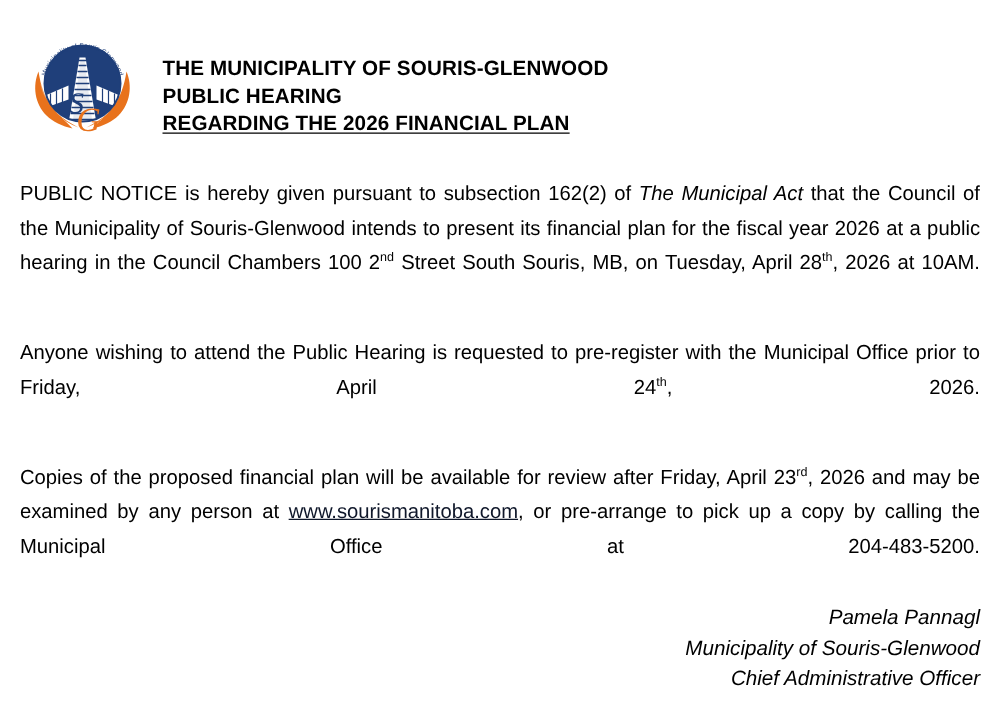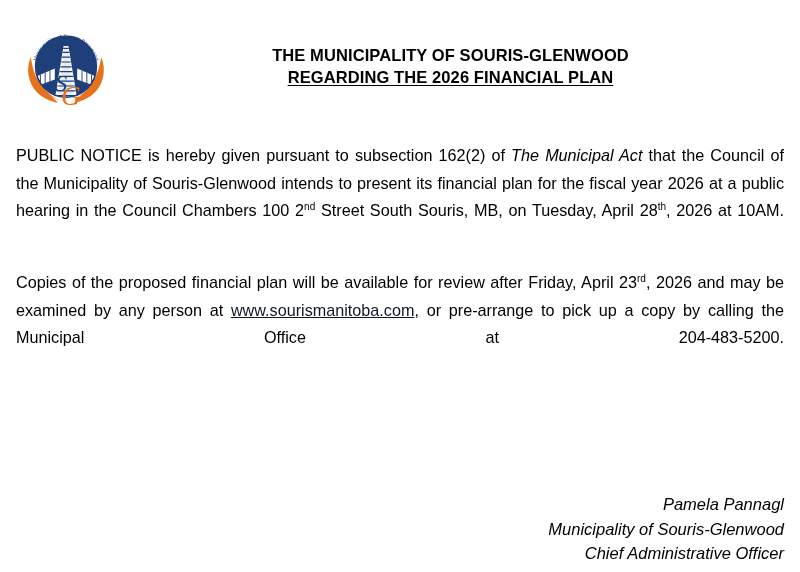--- a/index.html
+++ b/index.html
@@ -32,24 +32,24 @@
     position: absolute;
     left: 18px;
     top: 22px;
     width: 96px;
     height: 96px;
   }
   .logo svg { display: block; width: 96px; height: 96px; }
 
   .title-block {
     position: absolute;
-    left: 117px;
+    left: 130px;
     right: 16px;
     top: 44px;
-    text-align: center;
+    text-align: left;
   }
   .title-line {
     font-family: "Liberation Sans", sans-serif;
     font-weight: bold;
     font-size: 16.5px;
     line-height: 22px;
     letter-spacing: 0.1px;
     color: #000000;
     white-space: nowrap;
   }
@@ -93,21 +93,21 @@
   .link {
     color: #0f172a;
     text-decoration: underline;
     text-underline-offset: 1px;
   }
 
   
   .signature {
     position: absolute;
     right: 16px;
-    top: 492px;
+    top: 482px;
     text-align: right;
   }
   .sig-line {
     font-family: "Liberation Sans", sans-serif;
     font-style: italic;
     font-size: 16.5px;
     line-height: 24.5px;
     color: #000000;
     white-space: nowrap;
   }
@@ -189,28 +189,30 @@
 
         <g>
           <text x="54" y="86" font-family="Liberation Serif, serif" font-style="italic" font-size="30" fill="#1F3F7A" text-anchor="middle">S</text>
           <text x="66" y="104" font-family="Liberation Serif, serif" font-style="italic" font-size="34" fill="#E8721C" text-anchor="middle">G</text>
         </g>
       </svg>
     </div>
 
     <div class="title-block">
       <div class="title-line">THE MUNICIPALITY OF SOURIS-GLENWOOD</div>
+      <div class="title-line">PUBLIC HEARING</div>
       <div class="title-line underlined">REGARDING THE 2026 FINANCIAL PLAN</div>
     </div>
   </div>
 
   <div class="body-area">
 
     <p class="para"><b>PUBLIC NOTICE</b><span> is hereby given pursuant to subsection 162(2) of </span><i>The Municipal Act</i><span> that the Council of the Municipality of Souris-Glenwood intends to present its financial plan for the fiscal year 2026 at a public hearing in the Council Chambers 100 2</span><sup>nd</sup><span> Street South Souris, MB, on </span><b>Tuesday, April 28</b><b><sup>th</sup></b><b>, 2026 at 10AM.</b></p>
 
+    <p class="para"><span>Anyone wishing to attend the Public Hearing is requested to pre-register with the Municipal Office prior to Friday, April 24</span><sup>th</sup><span>, 2026.</span></p>
 
 
     <p class="para"><span>Copies of the proposed financial plan will be available for review after Friday, April 23</span><sup>rd</sup><span>, 2026 and may be examined by any person at </span><a class="link" href="#">www.sourismanitoba.com</a><span>, or pre-arrange to pick up a copy by calling the Municipal Office at 204-483-5200.</span></p>
   </div>
 
   <div class="signature">
     <div class="sig-line">Pamela Pannagl</div>
     <div class="sig-line">Municipality of Souris-Glenwood</div>
     <div class="sig-line">Chief Administrative Officer</div>
   </div>

